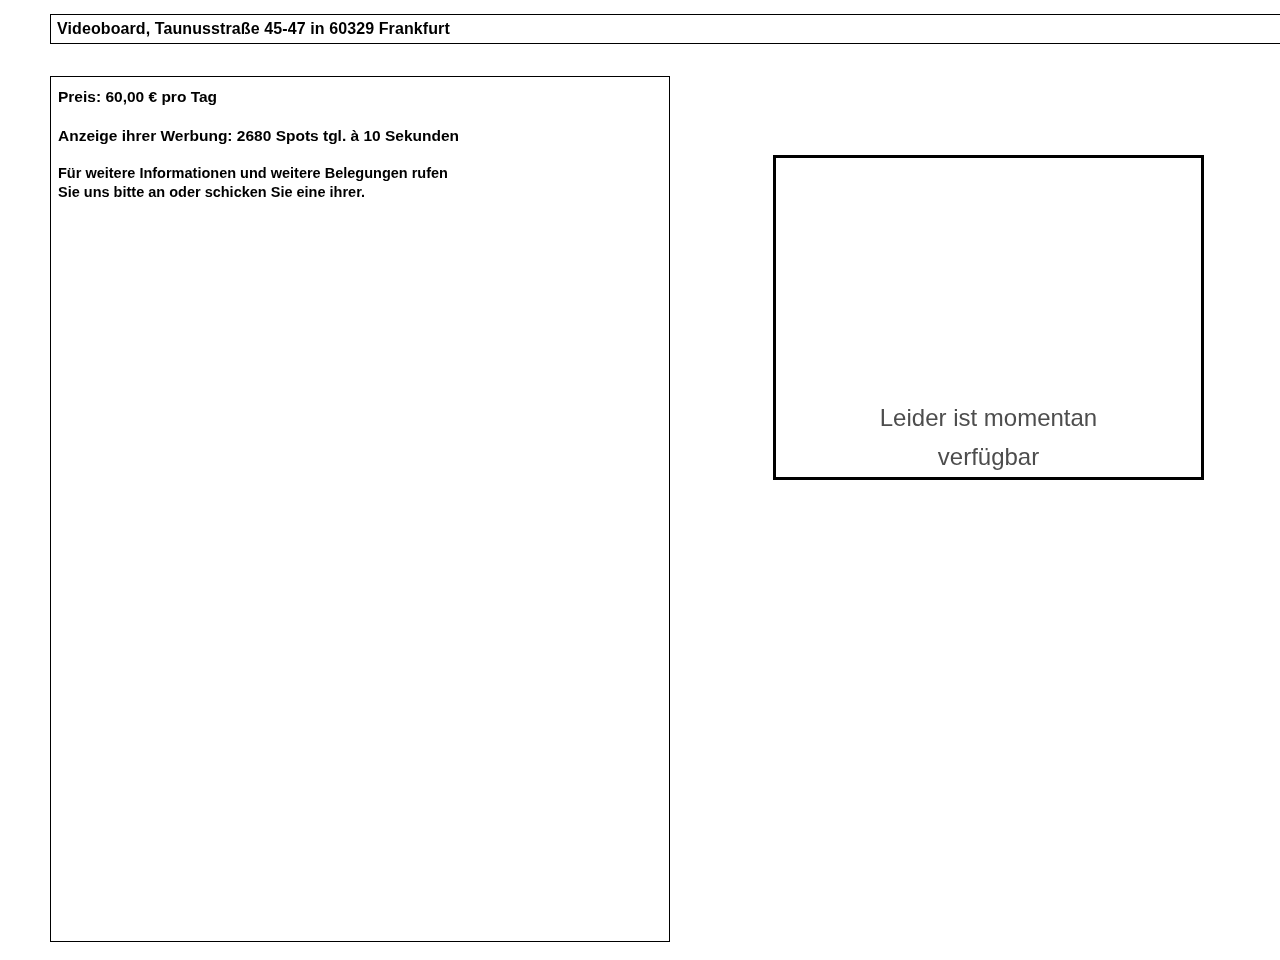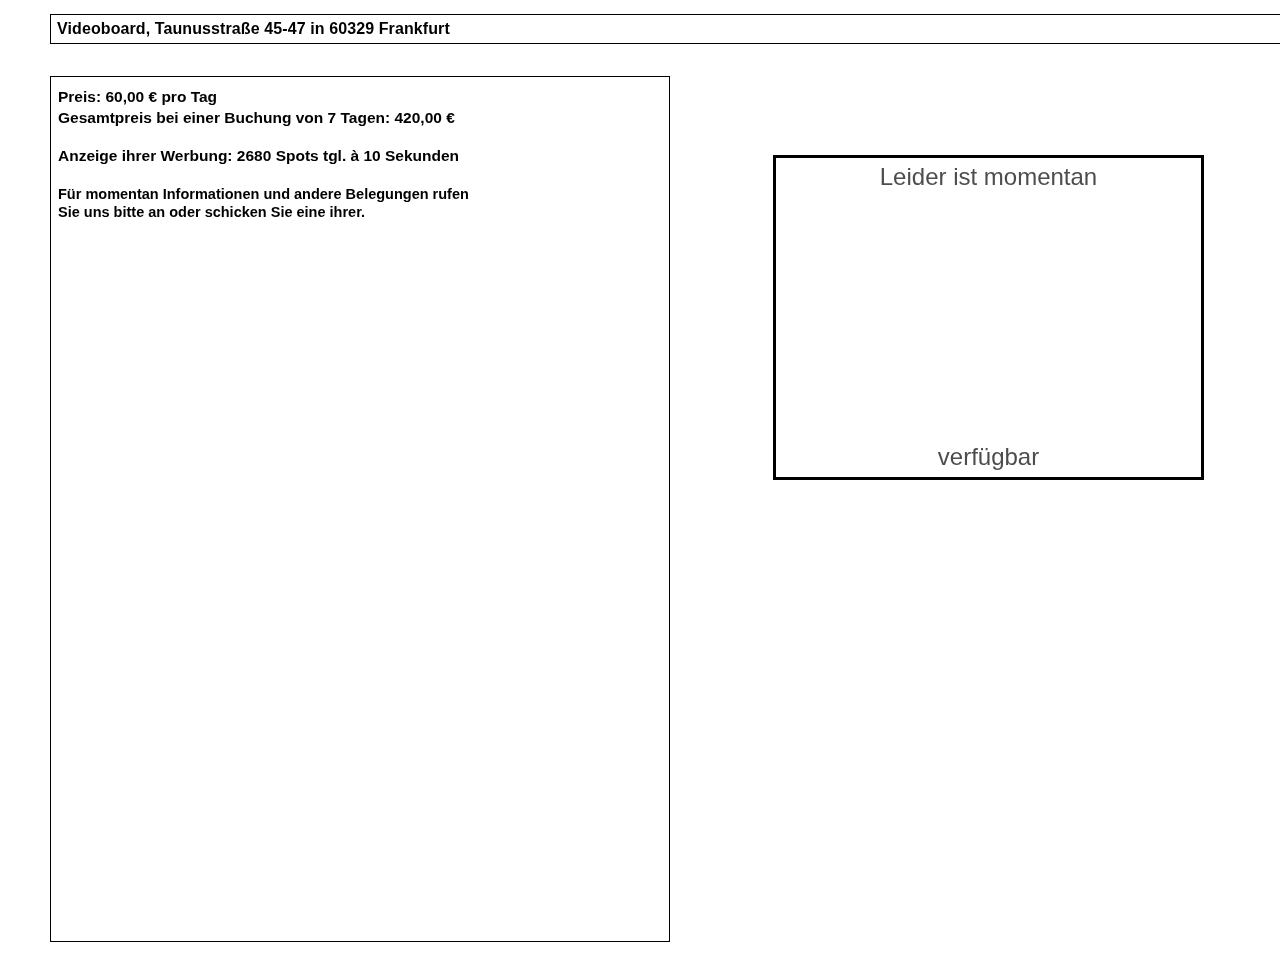--- a/index.html
+++ b/index.html
@@ -73,21 +73,21 @@
     position: absolute;
     left: 737px;
     top: 155px;
     width: 431px;
     height: 325px;
     border: 3px solid #000000;
     box-sizing: border-box;
     display: flex;
     flex-direction: column;
     align-items: center;
-    justify-content: space-between;
+    justify-content: flex-end;
   }
   .photo-text {
     font-size: 24px;
     color: #4d4d4d;
     line-height: 1.62;
     text-align: center;
     font-weight: normal;
     white-space: nowrap;
   }
 </style>
@@ -95,29 +95,28 @@
 <body>
 
 <div class="page">
 
   <div class="title-bar">
     <div class="title-text">Videoboard, Taunusstraße 45-47 in 60329 Frankfurt</div>
   </div>
 
   <div class="info-panel">
     <div class="info-line">Preis: 60,00 € pro Tag</div>
-    <div class="info-line">Gesamtpreis bei einer Buchung von 7 Tagen: 420,00 €</div>
 
     <div class="spacer-md"></div>
 
     <div class="info-line">Anzeige ihrer Werbung: 2680 Spots tgl. à 10 Sekunden</div>
 
     <div class="spacer-md"></div>
 
-    <div class="info-line small">Für momentan Informationen und andere Belegungen rufen</div>
+    <div class="info-line small">Für weitere Informationen und weitere Belegungen rufen</div>
     <div class="info-line small">Sie uns bitte an oder schicken Sie eine ihrer.</div>
   </div>
 
   <div class="photo-box">
     <div class="photo-text">Leider ist momentan</div>
     <div class="photo-text">verfügbar</div>
   </div>
 
 </div>
 

